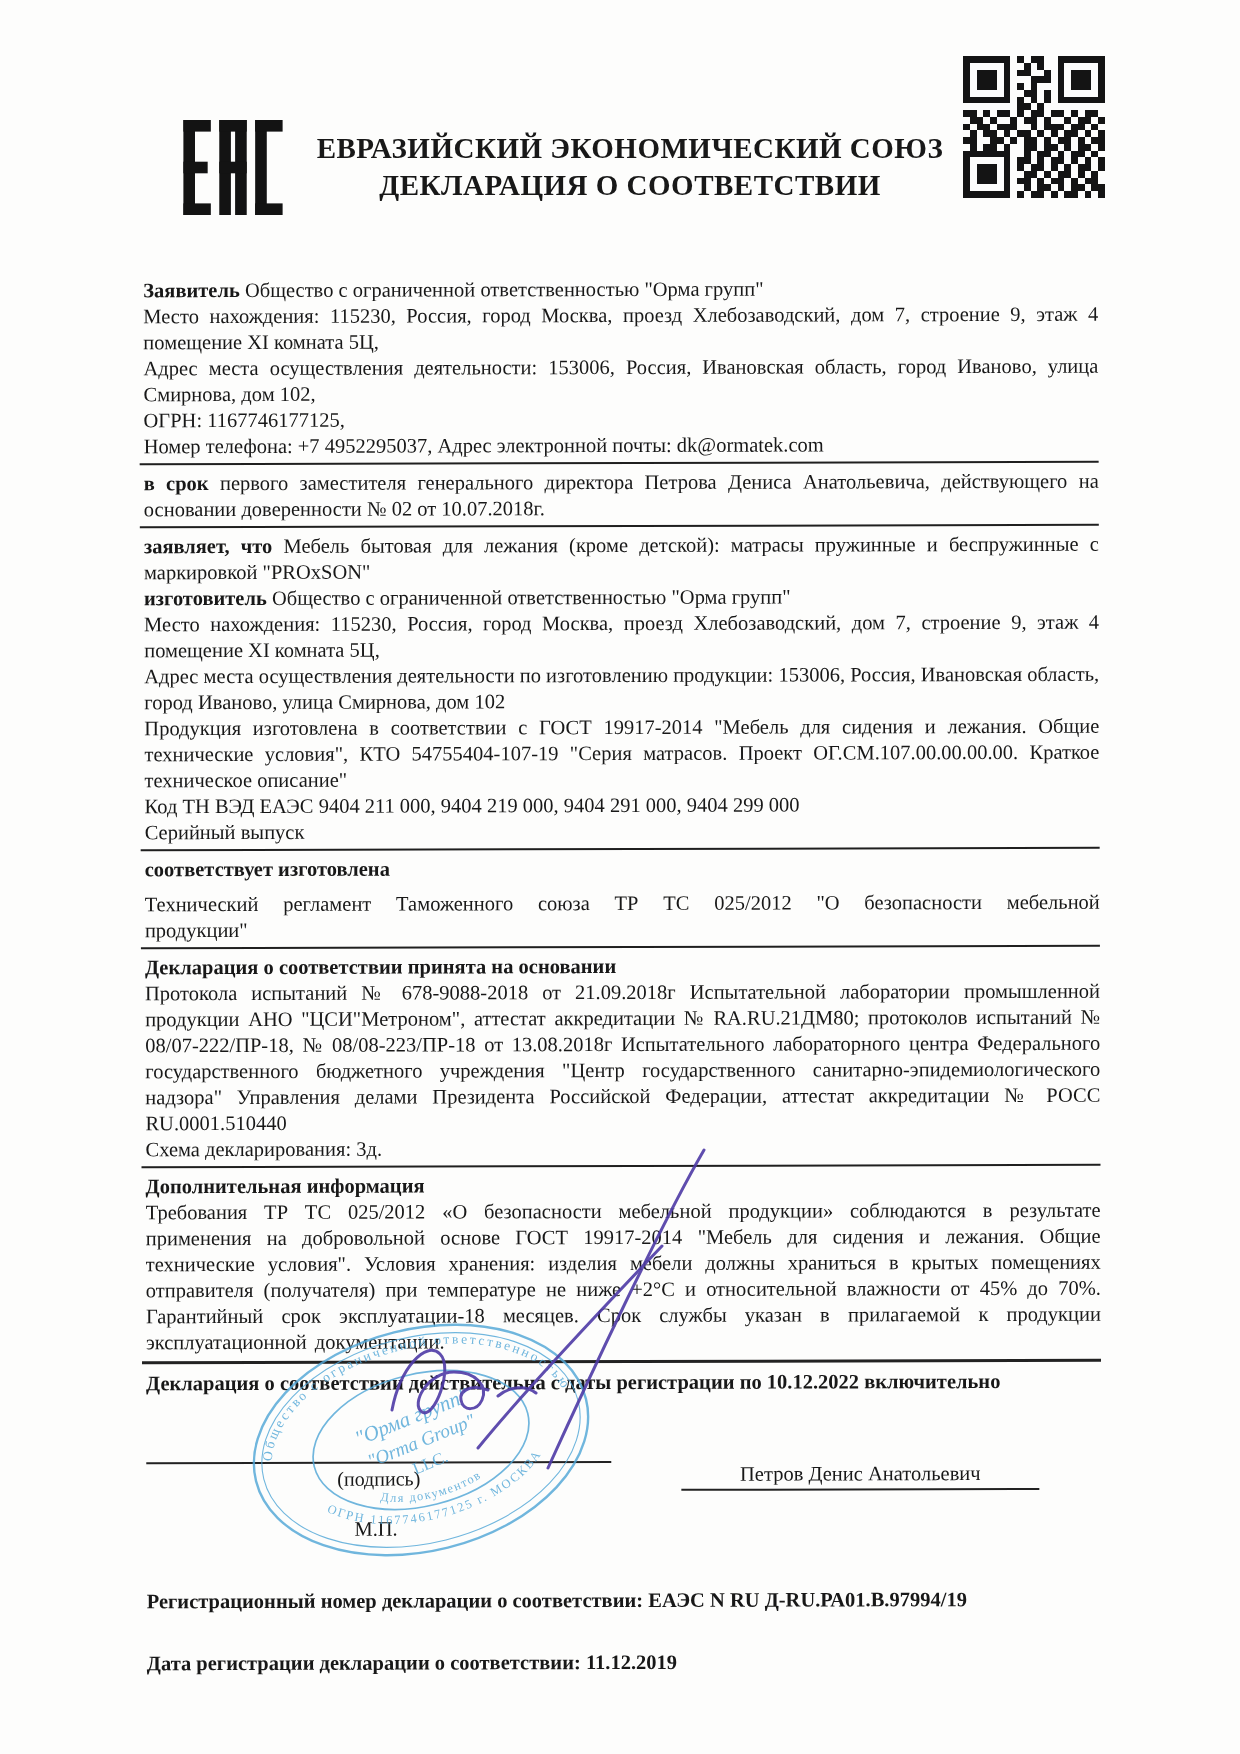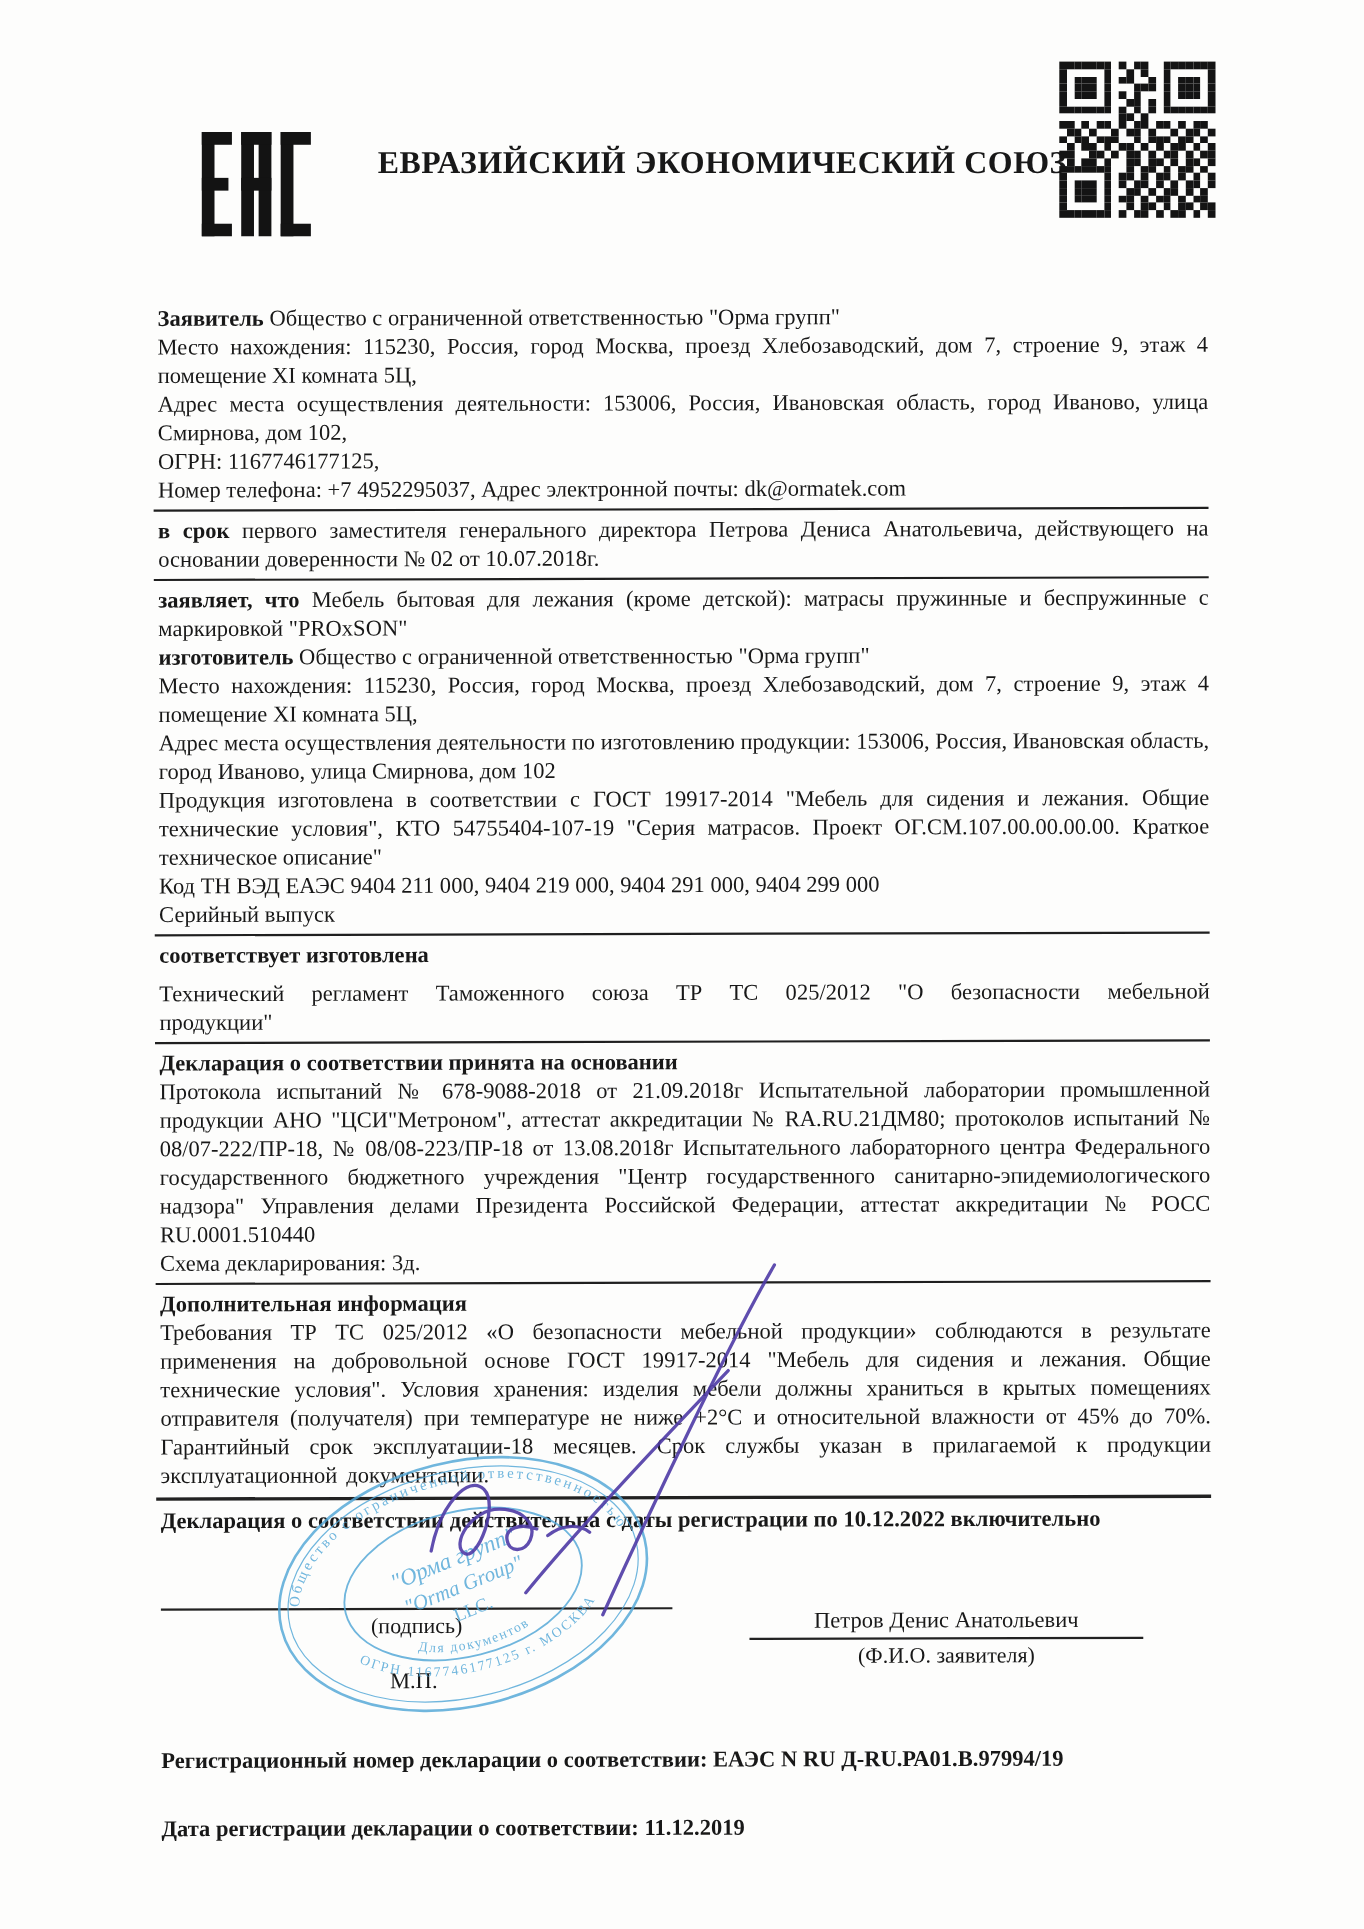--- a/index.html
+++ b/index.html
@@ -2,21 +2,21 @@
 <html><head>
 <meta charset="utf-8">
 <style>
   html,body{margin:0;padding:0;background:#ffffff;}
   .page{
     position:relative;width:1240px;height:1754px;background:#fdfdfc;
     font-family:"Liberation Serif","DejaVu Serif",serif;color:#181818;overflow:hidden;
   }
   
   .eac{position:absolute;left:183px;top:120px;width:100px;height:95px;}
-  .titles{position:absolute;left:290px;top:130px;width:680px;text-align:right;
+  .titles{position:absolute;left:290px;top:130px;width:680px;text-align:center;
     font-weight:bold;font-size:29px;line-height:37px;letter-spacing:.5px;white-space:nowrap;}
   .qr{position:absolute;left:963px;top:56px;width:142px;height:142px;}
   .qr div{width:100%;height:100%;}
   .qm{background:#141414;}
   
   .content{position:absolute;top:276px;left:145px;width:955px;font-size:20.5px;line-height:26px;transform:rotate(-0.15deg);}
   .content p{margin:0;text-align:justify;}
   .content p.nj{text-align:left;}
   b{font-weight:bold;}
   .rule{border-top:2px solid #1f1f1f;margin:4px 0 5px -4px;}
@@ -57,20 +57,21 @@
       <rect x="34" y="0" width="26" height="11"></rect>
         <rect x="34" y="39.5" width="26" height="11"></rect>
       <rect x="68" y="0" width="11" height="90"></rect>
         <rect x="68" y="0" width="26" height="11"></rect>
       <rect x="68" y="79" width="26" height="11"></rect>
     </g>
   </svg>
 
   <div class="titles">
     <div>ЕВРАЗИЙСКИЙ ЭКОНОМИЧЕСКИЙ СОЮЗ</div>
+    <div>ДЕКЛАРАЦИЯ О СООТВЕТСТВИИ</div>
   </div>
 
   <div class="qr">
     <div style="display: grid; grid-template-columns: repeat(21, 1fr);">
         <div class="qm"></div>
         <div class="qm"></div>
         <div class="qm"></div>
         <div class="qm"></div>
         <div class="qm"></div>
         <div class="qm"></div>
@@ -556,21 +557,20 @@
 
     <div class="sigrow">
       <div class="sig-left">
         <div class="sigline"></div>
         <div class="cap">(подпись)</div>
         <div class="mp">М.П.</div>
       </div>
       <div class="sig-right">
         <div class="name">Петров Денис Анатольевич</div>
         <div class="sigline"></div>
-        <div class="cap">(Ф.И.О. заявителя)</div>
       </div>
     </div>
 
     <p class="regline"><span>Регистрационный номер декларации о соответствии:</span> <span>ЕАЭС N RU Д-RU.РА01.В.97994/19</span></p>
 
     <p class="dateline"><span>Дата регистрации декларации о соответствии:</span> <span>11.12.2019</span></p>
 
   </div>
 
   <svg class="stamp" viewBox="0 0 356 236" xmlns="http://www.w3.org/2000/svg">

